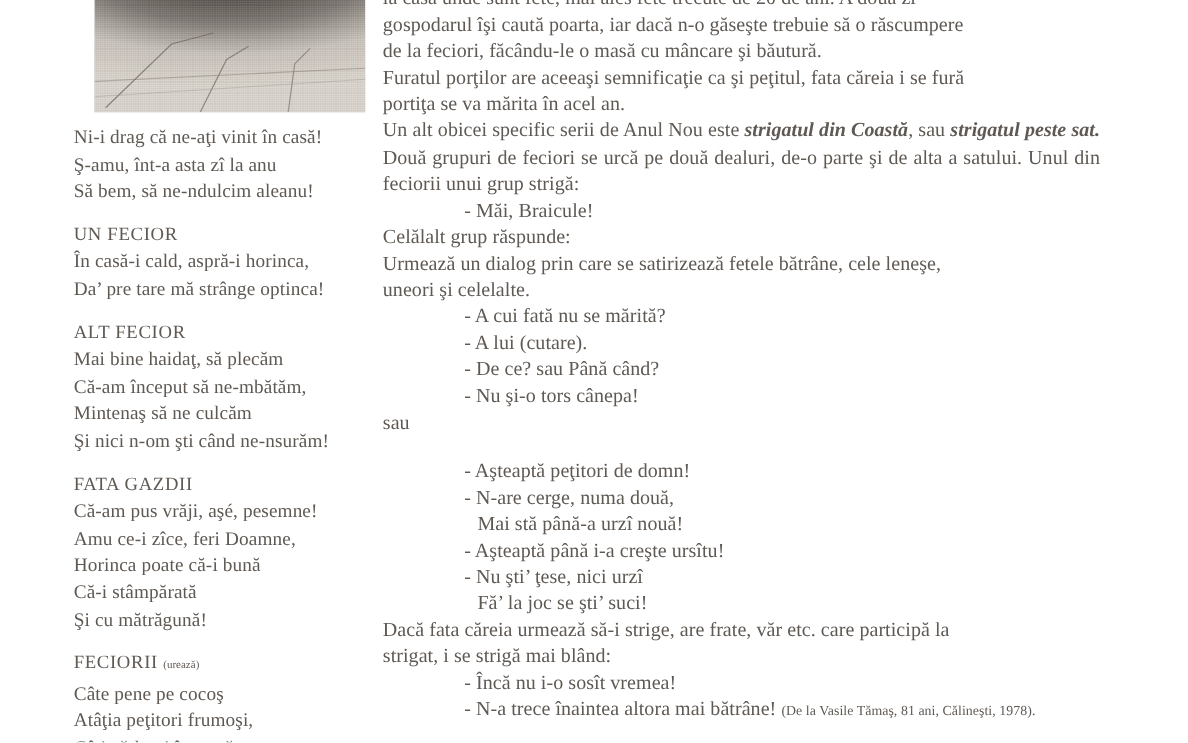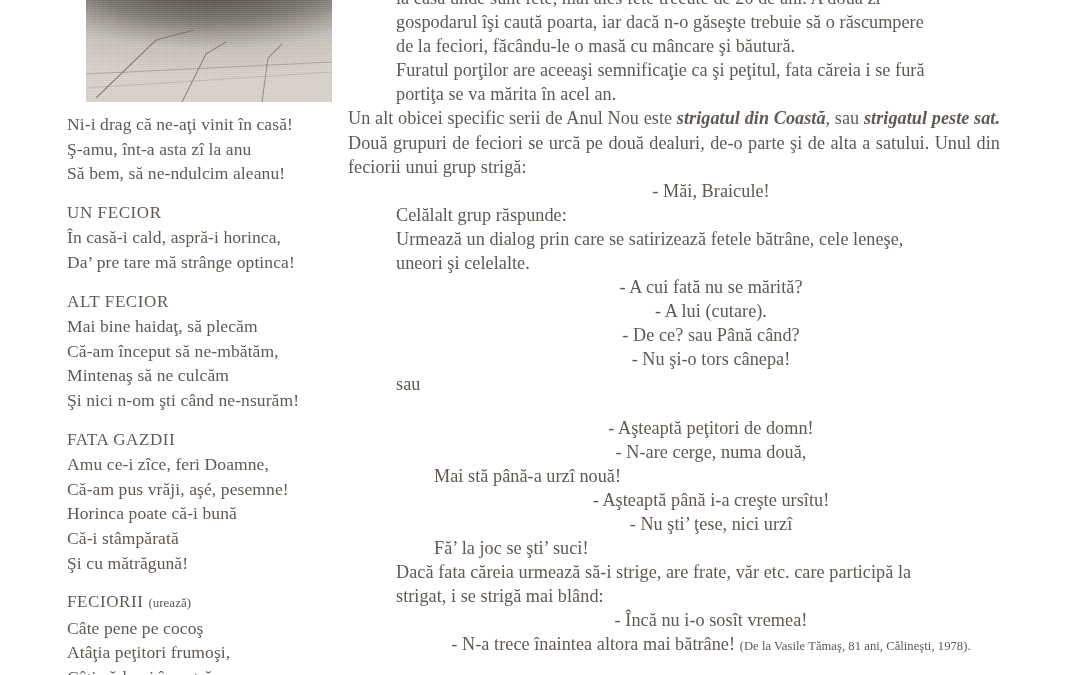--- a/index.html
+++ b/index.html
@@ -74,41 +74,41 @@
     line-height: 24.6px;
     letter-spacing: .1px;
   }
   .lt-line { white-space: nowrap; }
   .lt-gap { height: 15px; }
   .lt-head {
     letter-spacing: 0.6px;
     font-size: 17px;
   }
   .lt-head .small {
-    font-size: 13px;
+    font-size: 10px;
     letter-spacing: 0;
     font-family: Liberation Serif, serif;
   }
 
   
   .right-col {
     position: absolute;
     left: 348px;
     top: -14px;
     width: 652px;
     font-size: 18.2px;
     line-height: 24.1px;
     letter-spacing: .05px;
   }
   .rc-just {
     text-align: justify;
     text-align-last: left;
   }
-  .rc-line { white-space: nowrap; margin-left: 48px; }
-  .rc-ind { padding-left: 74px; white-space: nowrap; text-align: center; }
+  .rc-line { white-space: nowrap; }
+  .rc-ind { padding-left: 74px; white-space: nowrap; }
   .rc-ind2 { padding-left: 86px; white-space: nowrap; }
   .rc-bi { font-weight: bold; font-style: italic; }
   .rc-attr { font-size: 12.6px; }
   .rc-blank { height: 20px; }
 </style>
 </head>
 <body>
 
 <div class="page">
 
@@ -147,22 +147,22 @@
         <div class="lt-line lt-head">ALT  FECIOR</div>
         <div class="lt-line">Mai  bine  haidaţ, să  plecăm</div>
         <div class="lt-line">Că-am  început  să  ne-mbătăm,</div>
         <div class="lt-line">Mintenaş  să  ne  culcăm</div>
         <div class="lt-line">Şi nici n-om şti când ne-nsurăm!</div>
       </div>
       <div class="lt-gap"></div>
 
       <div>
         <div class="lt-line lt-head">FATA  GAZDII</div>
+        <div class="lt-line">Că-am  pus  vrăji, aşé, pesemne!</div>
         <div class="lt-line">Amu  ce-i  zîce, feri  Doamne,</div>
-        <div class="lt-line">Că-am  pus  vrăji, aşé, pesemne!</div>
         <div class="lt-line">Horinca  poate  că-i  bună</div>
         <div class="lt-line">Că-i  stâmpărată</div>
         <div class="lt-line">Şi  cu  mătrăgună!</div>
       </div>
       <div class="lt-gap"></div>
 
       <div>
         <div class="lt-line lt-head"><span>FECIORII</span> <span class="small">(urează)</span></div>
         <div class="lt-line">Câte  pene  pe  cocoş</div>
         <div class="lt-line">Atâţia  peţitori frumoşi,</div>

